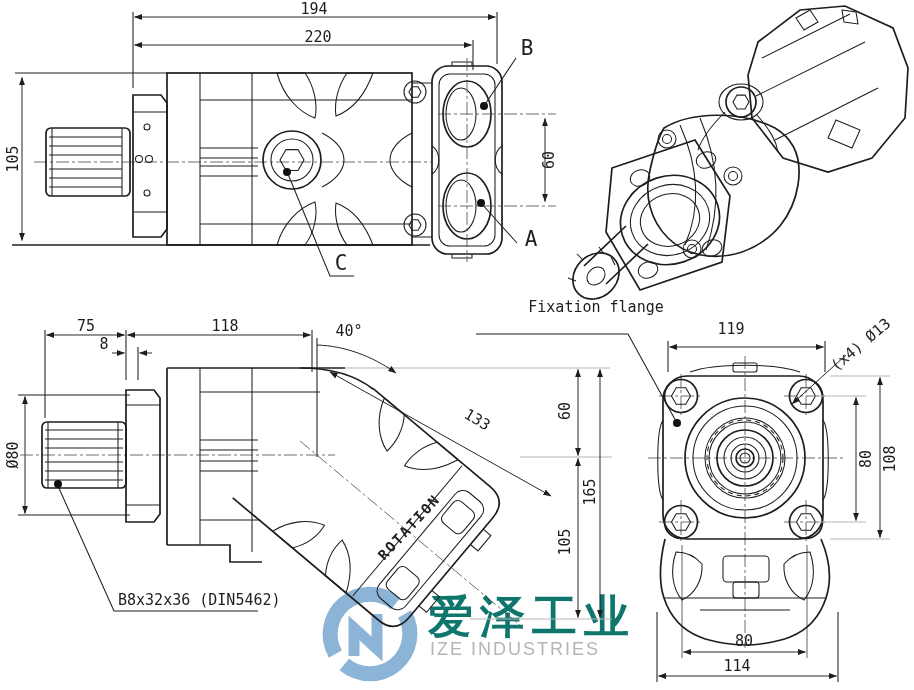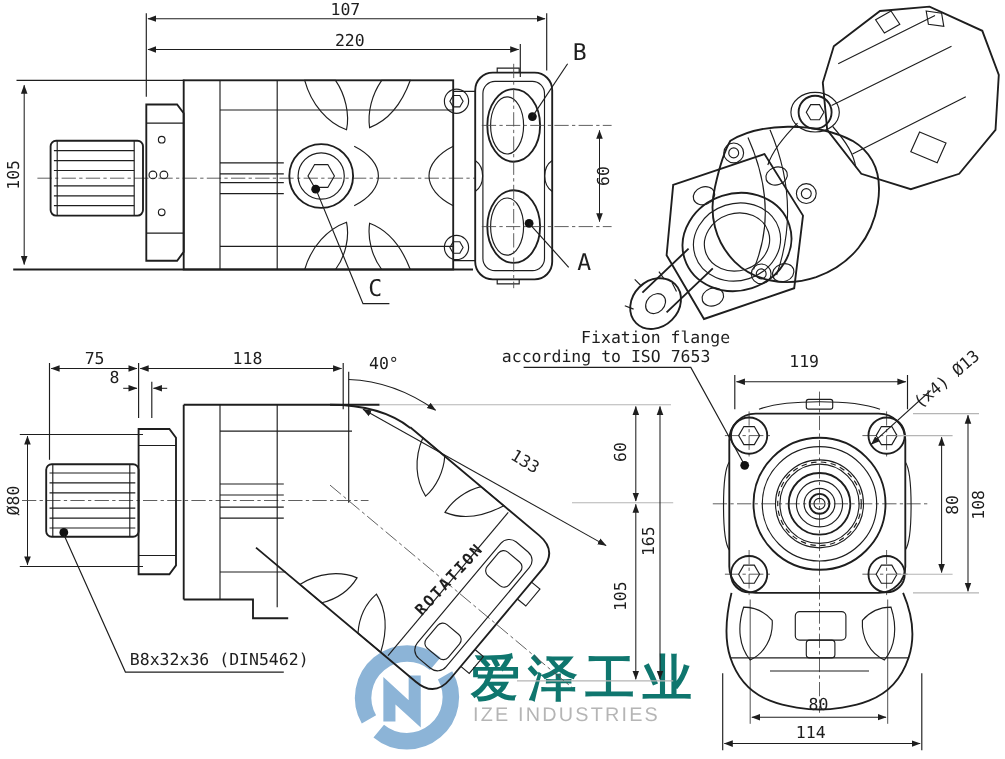--- a/index.html
+++ b/index.html
@@ -304,21 +304,21 @@
       <line class="dl" x1="683.5" y1="652" x2="805.5" y2="652" marker-start="url(#ah)" marker-end="url(#ah)"></line>
       <line class="s" x1="657" y1="612" x2="657" y2="682"></line>
       <line class="s" x1="838" y1="612" x2="838" y2="682"></line>
       <line class="dl" x1="658.5" y1="676" x2="836.5" y2="676" marker-start="url(#ah)" marker-end="url(#ah)"></line>
 
       <path class="s" d="M476,334 H628 L677,423"></path>
       <circle class="dot" cx="677" cy="423" r="4"></circle>
     </g>
   </svg>
 
-  <div class="lbl" style="left:314px;top:9px">107</div>
+  <div class="lbl" style="left:314px;top:9px">194</div>
   <div class="lbl" style="left:318px;top:37px">220</div>
   <div class="lbl v" style="left:13px;top:159px">105</div>
   <div class="lbl v" style="left:549px;top:160px">60</div>
   <div class="lbl big" style="left:527px;top:48px">B</div>
   <div class="lbl big" style="left:531px;top:239px">A</div>
   <div class="lbl big" style="left:341px;top:263px">C</div>
 
   <div class="lbl" style="left:86px;top:326px">75</div>
   <div class="lbl" style="left:104px;top:344px">8</div>
   <div class="lbl" style="left:225px;top:326px">118</div>
@@ -331,15 +331,14 @@
   <div class="lbl leftline" style="left:118px;top:600px">B8x32x36 (DIN5462)</div>
   <div class="lbl rot" style="left:409px;top:527px">ROTATION</div>
 
   <div class="lbl" style="left:731px;top:329px">119</div>
   <div class="lbl rm40" style="left:861px;top:345px">(x4) Ø13</div>
   <div class="lbl v" style="left:866px;top:459px">80</div>
   <div class="lbl v" style="left:890px;top:459px">108</div>
   <div class="lbl" style="left:744px;top:641px">80</div>
   <div class="lbl" style="left:737px;top:666px">114</div>
   <div class="lbl" style="left:596px;top:307px">Fixation flange</div>
-  <div class="lbl" style="left:551px;top:325px">according to ISO 7653</div>
 
 </div>
 
 </body></html>

